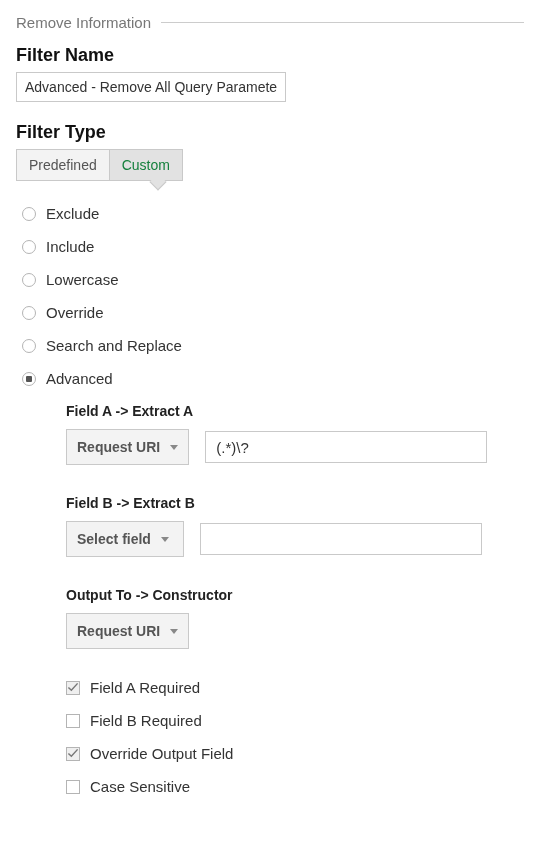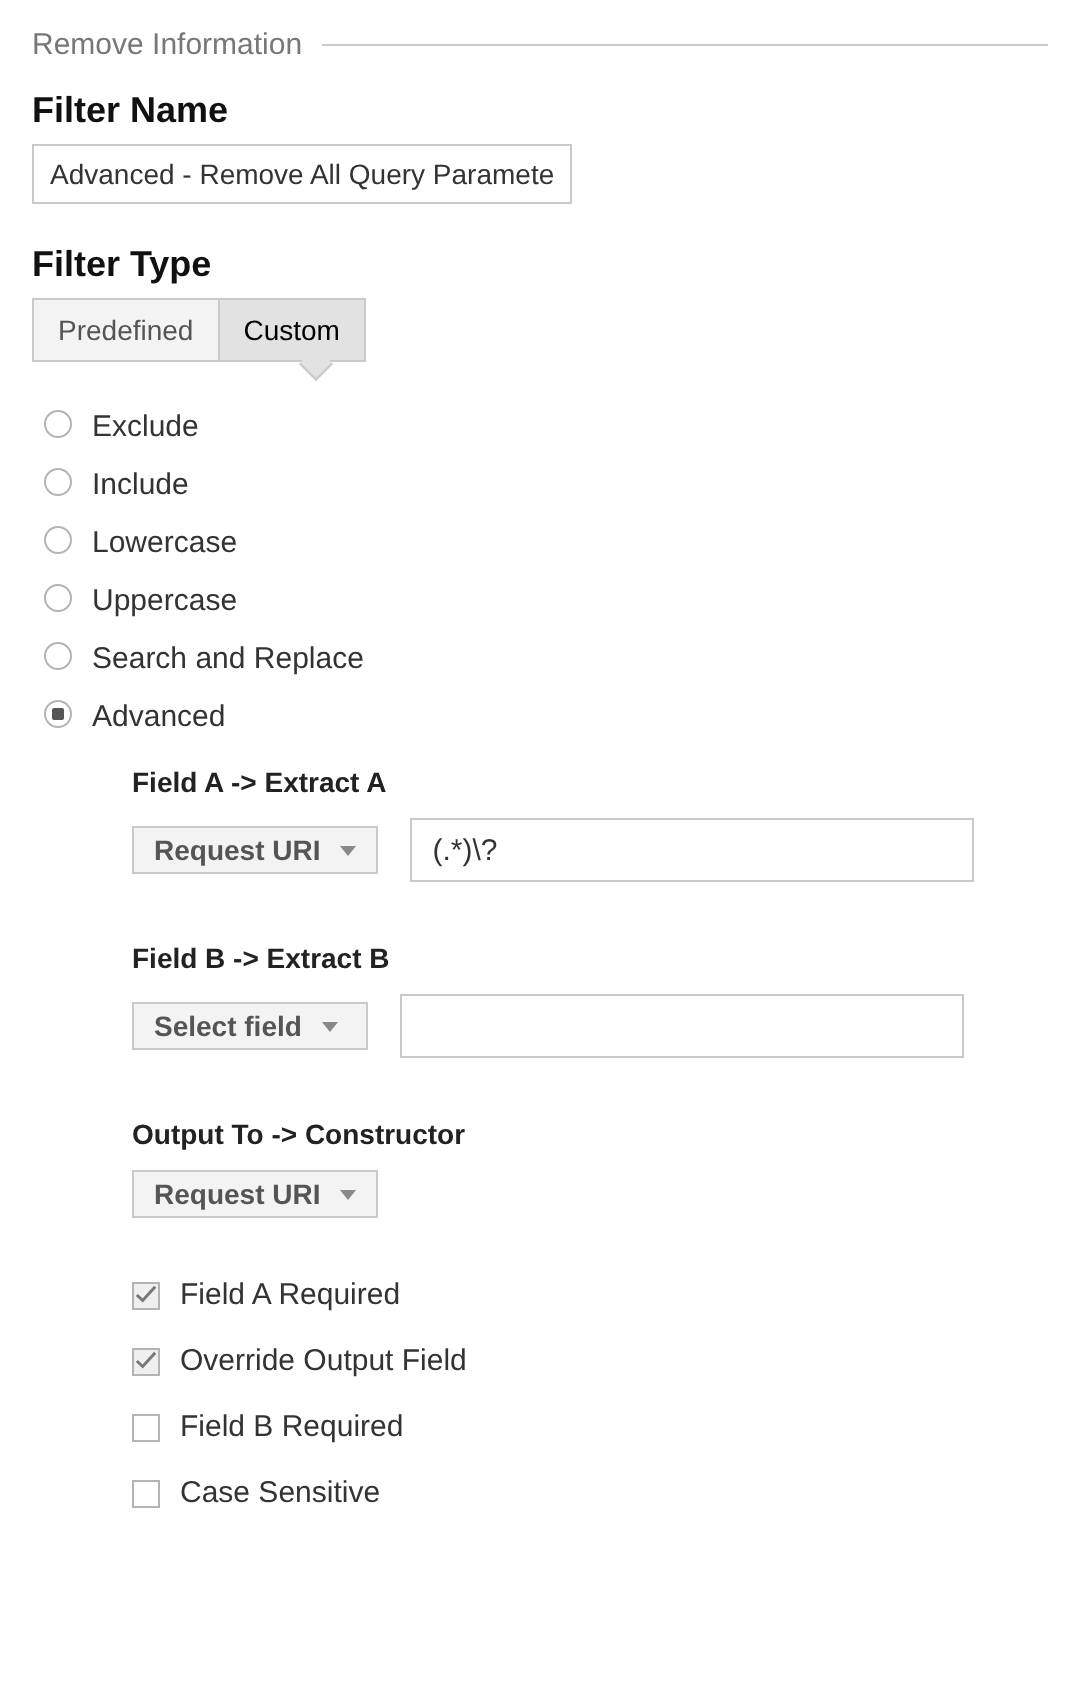--- a/index.html
+++ b/index.html
@@ -51,42 +51,43 @@
     background: #f3f3f3;
     color: #555;
     font-weight: normal;
     font-size: 14px;
     padding: 7px 12px;
     height: 32px;
     cursor: pointer;
   }
   .tab.active {
     background: #e2e2e2;
-    color: #000000;
+    color: #15803d;
   }
   .tab + .tab { border-left: none; }
   .tab-arrow {
     position: absolute;
     bottom: -7px;
     width: 12px;
     height: 12px;
     background: #e2e2e2;
     border-right: 1px solid #c9c9c9;
     border-bottom: 1px solid #c9c9c9;
     transform: rotate(45deg);
   }
   .radio-list {
     margin-top: 24px;
     margin-left: 6px;
   }
   .radio-item {
     display: flex;
-    align-items: flex-start;
+    align-items: center;
     margin-bottom: 12px;
     cursor: pointer;
+    margin-top: 16px;
   }
   .radio {
     width: 14px;
     height: 14px;
     border: 1px solid #b4b4b4;
     border-radius: 50%;
     margin-right: 10px;
     display: flex;
     align-items: center;
     justify-content: center;
@@ -111,21 +112,21 @@
   .field-title {
     font-weight: bold;
     color: #222;
     font-size: 14px;
     margin-bottom: 10px;
   }
   .field-row { display: flex; gap: 16px; align-items: center; }
   .dropdown {
     border: 1px solid #c9c9c9;
     background: #f3f3f3;
-    height: 24px;
+    height: 36px;
     padding: 0 10px;
     display: flex;
     align-items: center;
     gap: 8px;
     cursor: pointer;
     min-width: 118px;
   }
   .dropdown-label {
     font-weight: bold;
     color: #555;
@@ -209,21 +210,21 @@
   <div class="radio-item">
     <span class="radio"></span>
     <span class="radio-label">Include</span>
   </div>
   <div class="radio-item">
     <span class="radio"></span>
     <span class="radio-label">Lowercase</span>
   </div>
   <div class="radio-item">
     <span class="radio"></span>
-    <span class="radio-label">Uppercase</span>
+    <span class="radio-label">Override</span>
   </div>
   <div class="radio-item">
     <span class="radio"></span>
     <span class="radio-label">Search and Replace</span>
   </div>
   <div class="radio-item">
     <span class="radio selected"></span>
     <span class="radio-label">Advanced</span>
   </div>
 
@@ -264,35 +265,35 @@
     <div class="checks">
       <div class="check-item">
         <span class="checkbox checked">
           <svg viewBox="0 0 12 12">
               <path d="M1 6 L4.2 9 L11 1.5" stroke="#777" stroke-width="1.6" fill="none"></path>
             </svg>
         </span>
         <span class="check-label">Field A Required</span>
       </div>
       <div class="check-item">
+        <span class="checkbox">
+          
+        </span>
+        <span class="check-label">Field B Required</span>
+      </div>
+      <div class="check-item">
         <span class="checkbox checked">
           <svg viewBox="0 0 12 12">
               <path d="M1 6 L4.2 9 L11 1.5" stroke="#777" stroke-width="1.6" fill="none"></path>
             </svg>
         </span>
         <span class="check-label">Override Output Field</span>
       </div>
       <div class="check-item">
         <span class="checkbox">
           
         </span>
-        <span class="check-label">Field B Required</span>
-      </div>
-      <div class="check-item">
-        <span class="checkbox">
-          
-        </span>
         <span class="check-label">Case Sensitive</span>
       </div>
     </div>
 
   </div>
 </div>
 
 </body></html>

